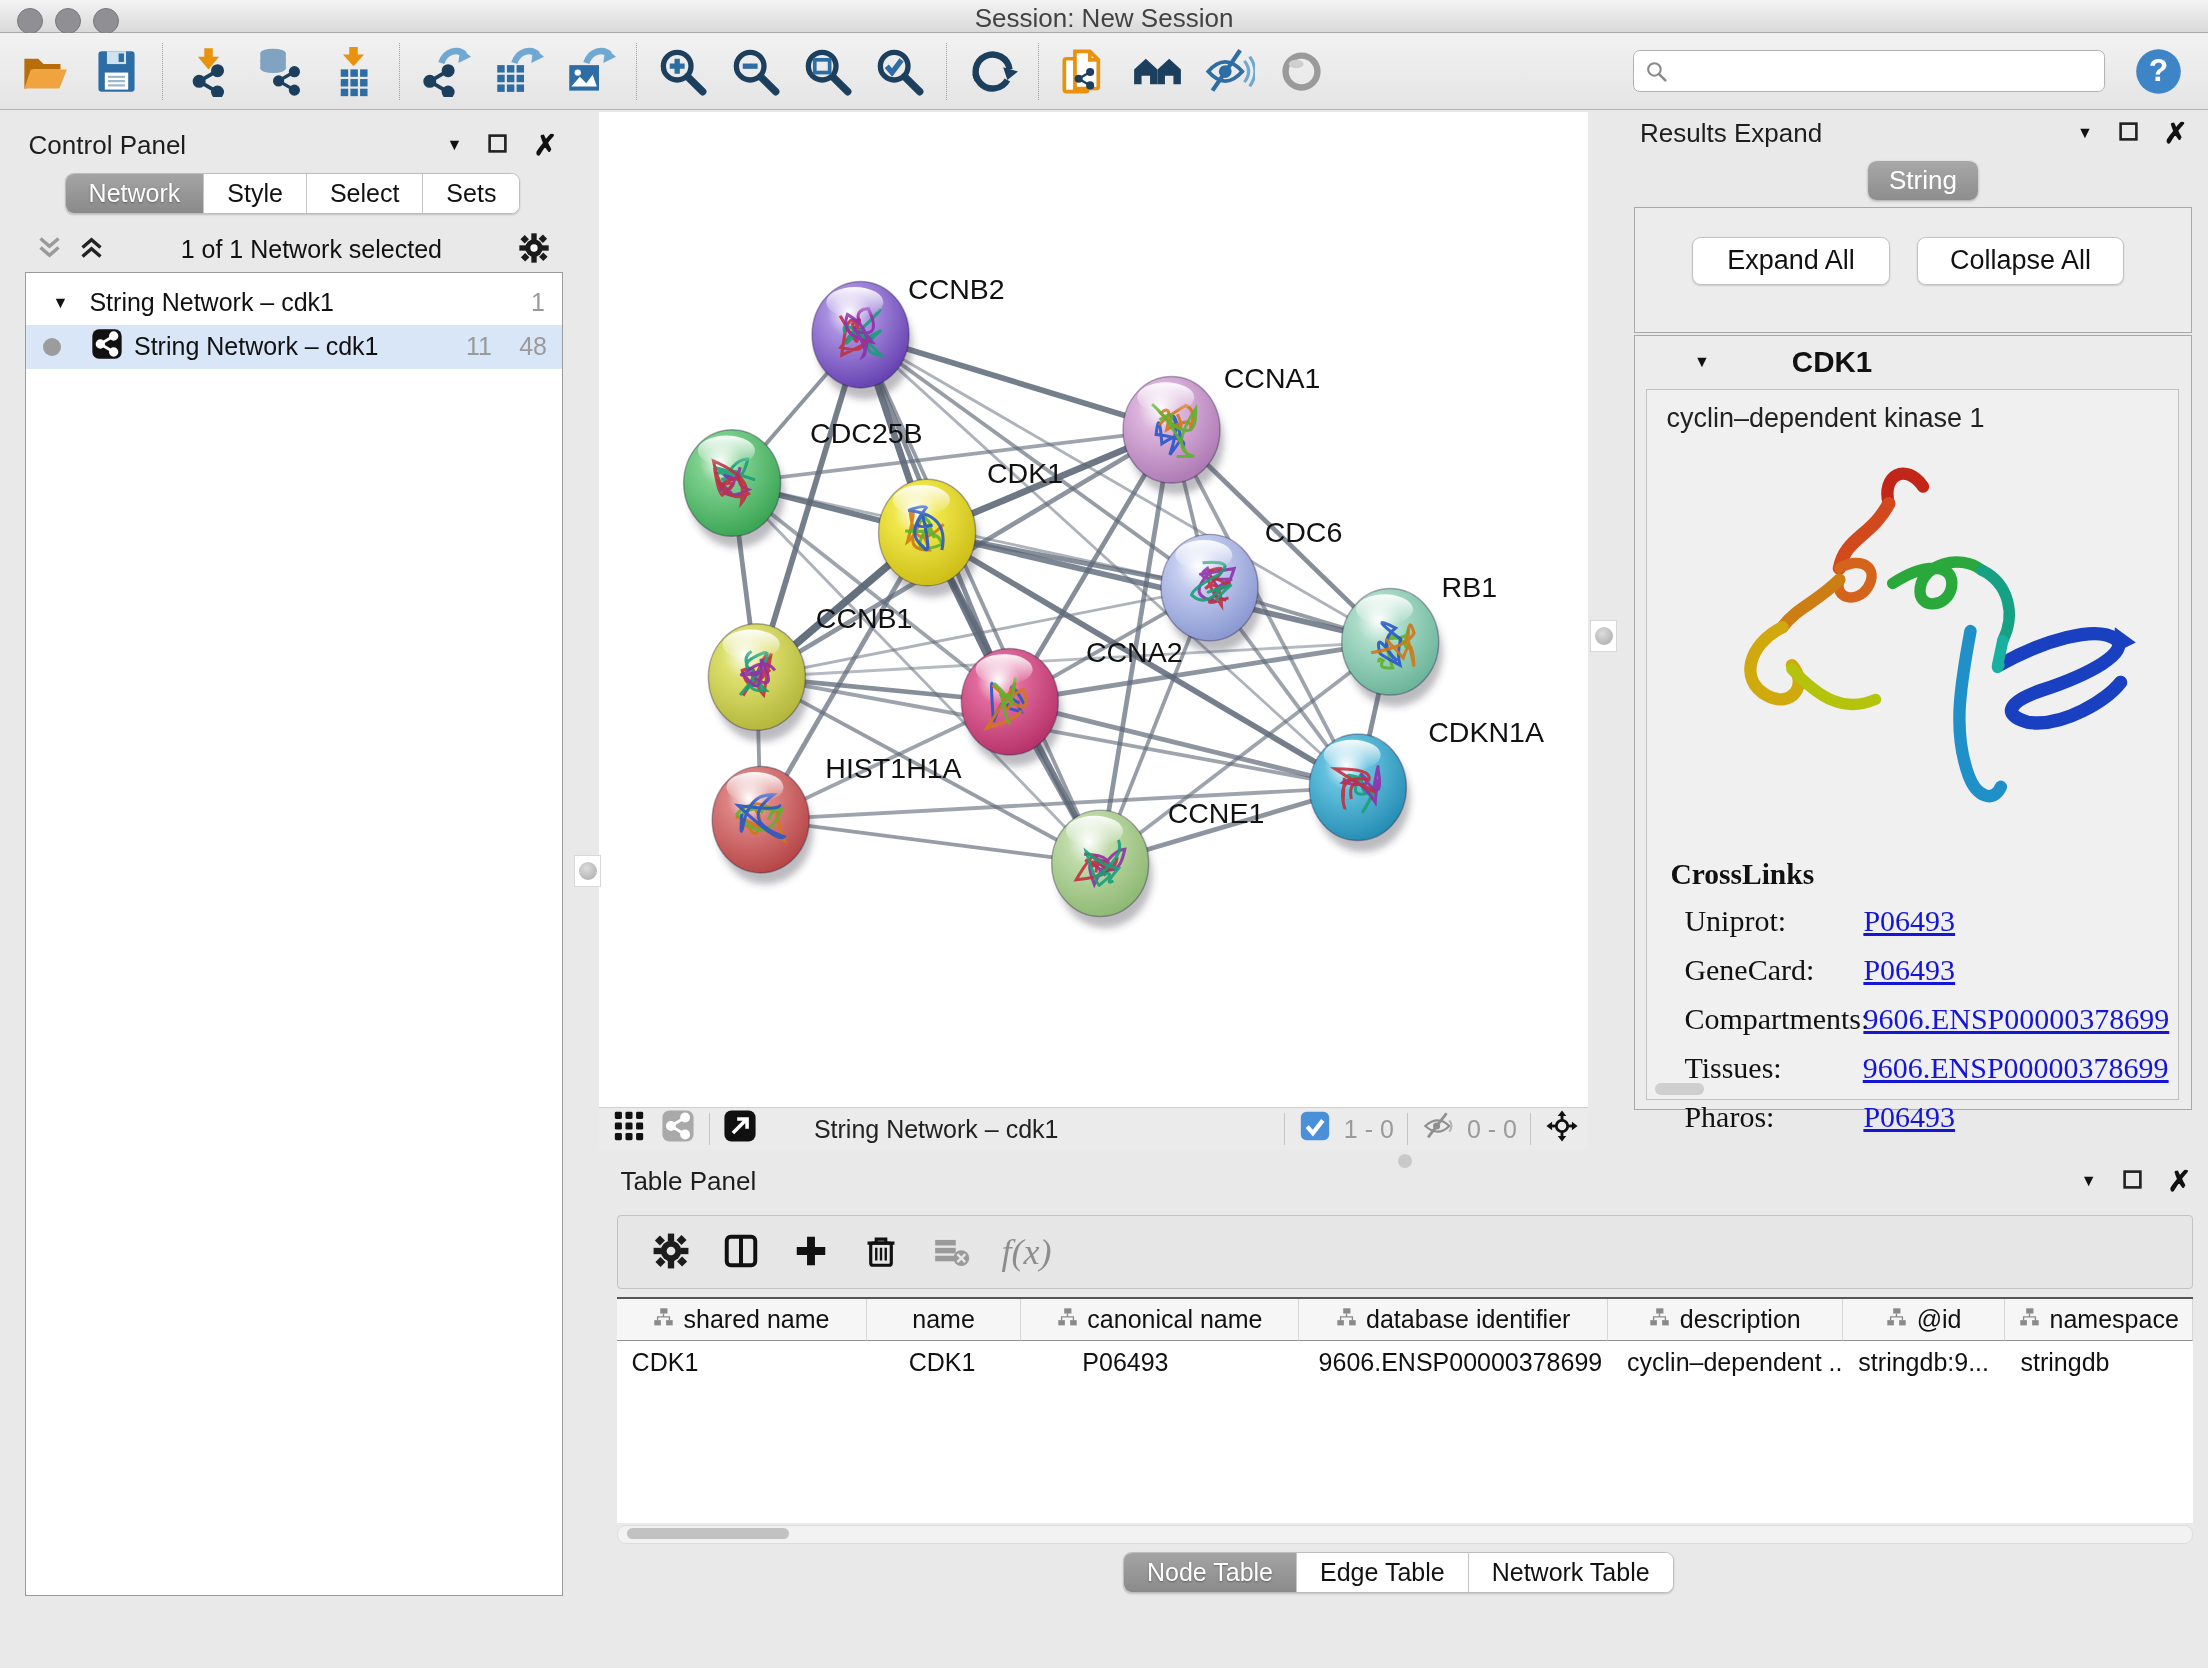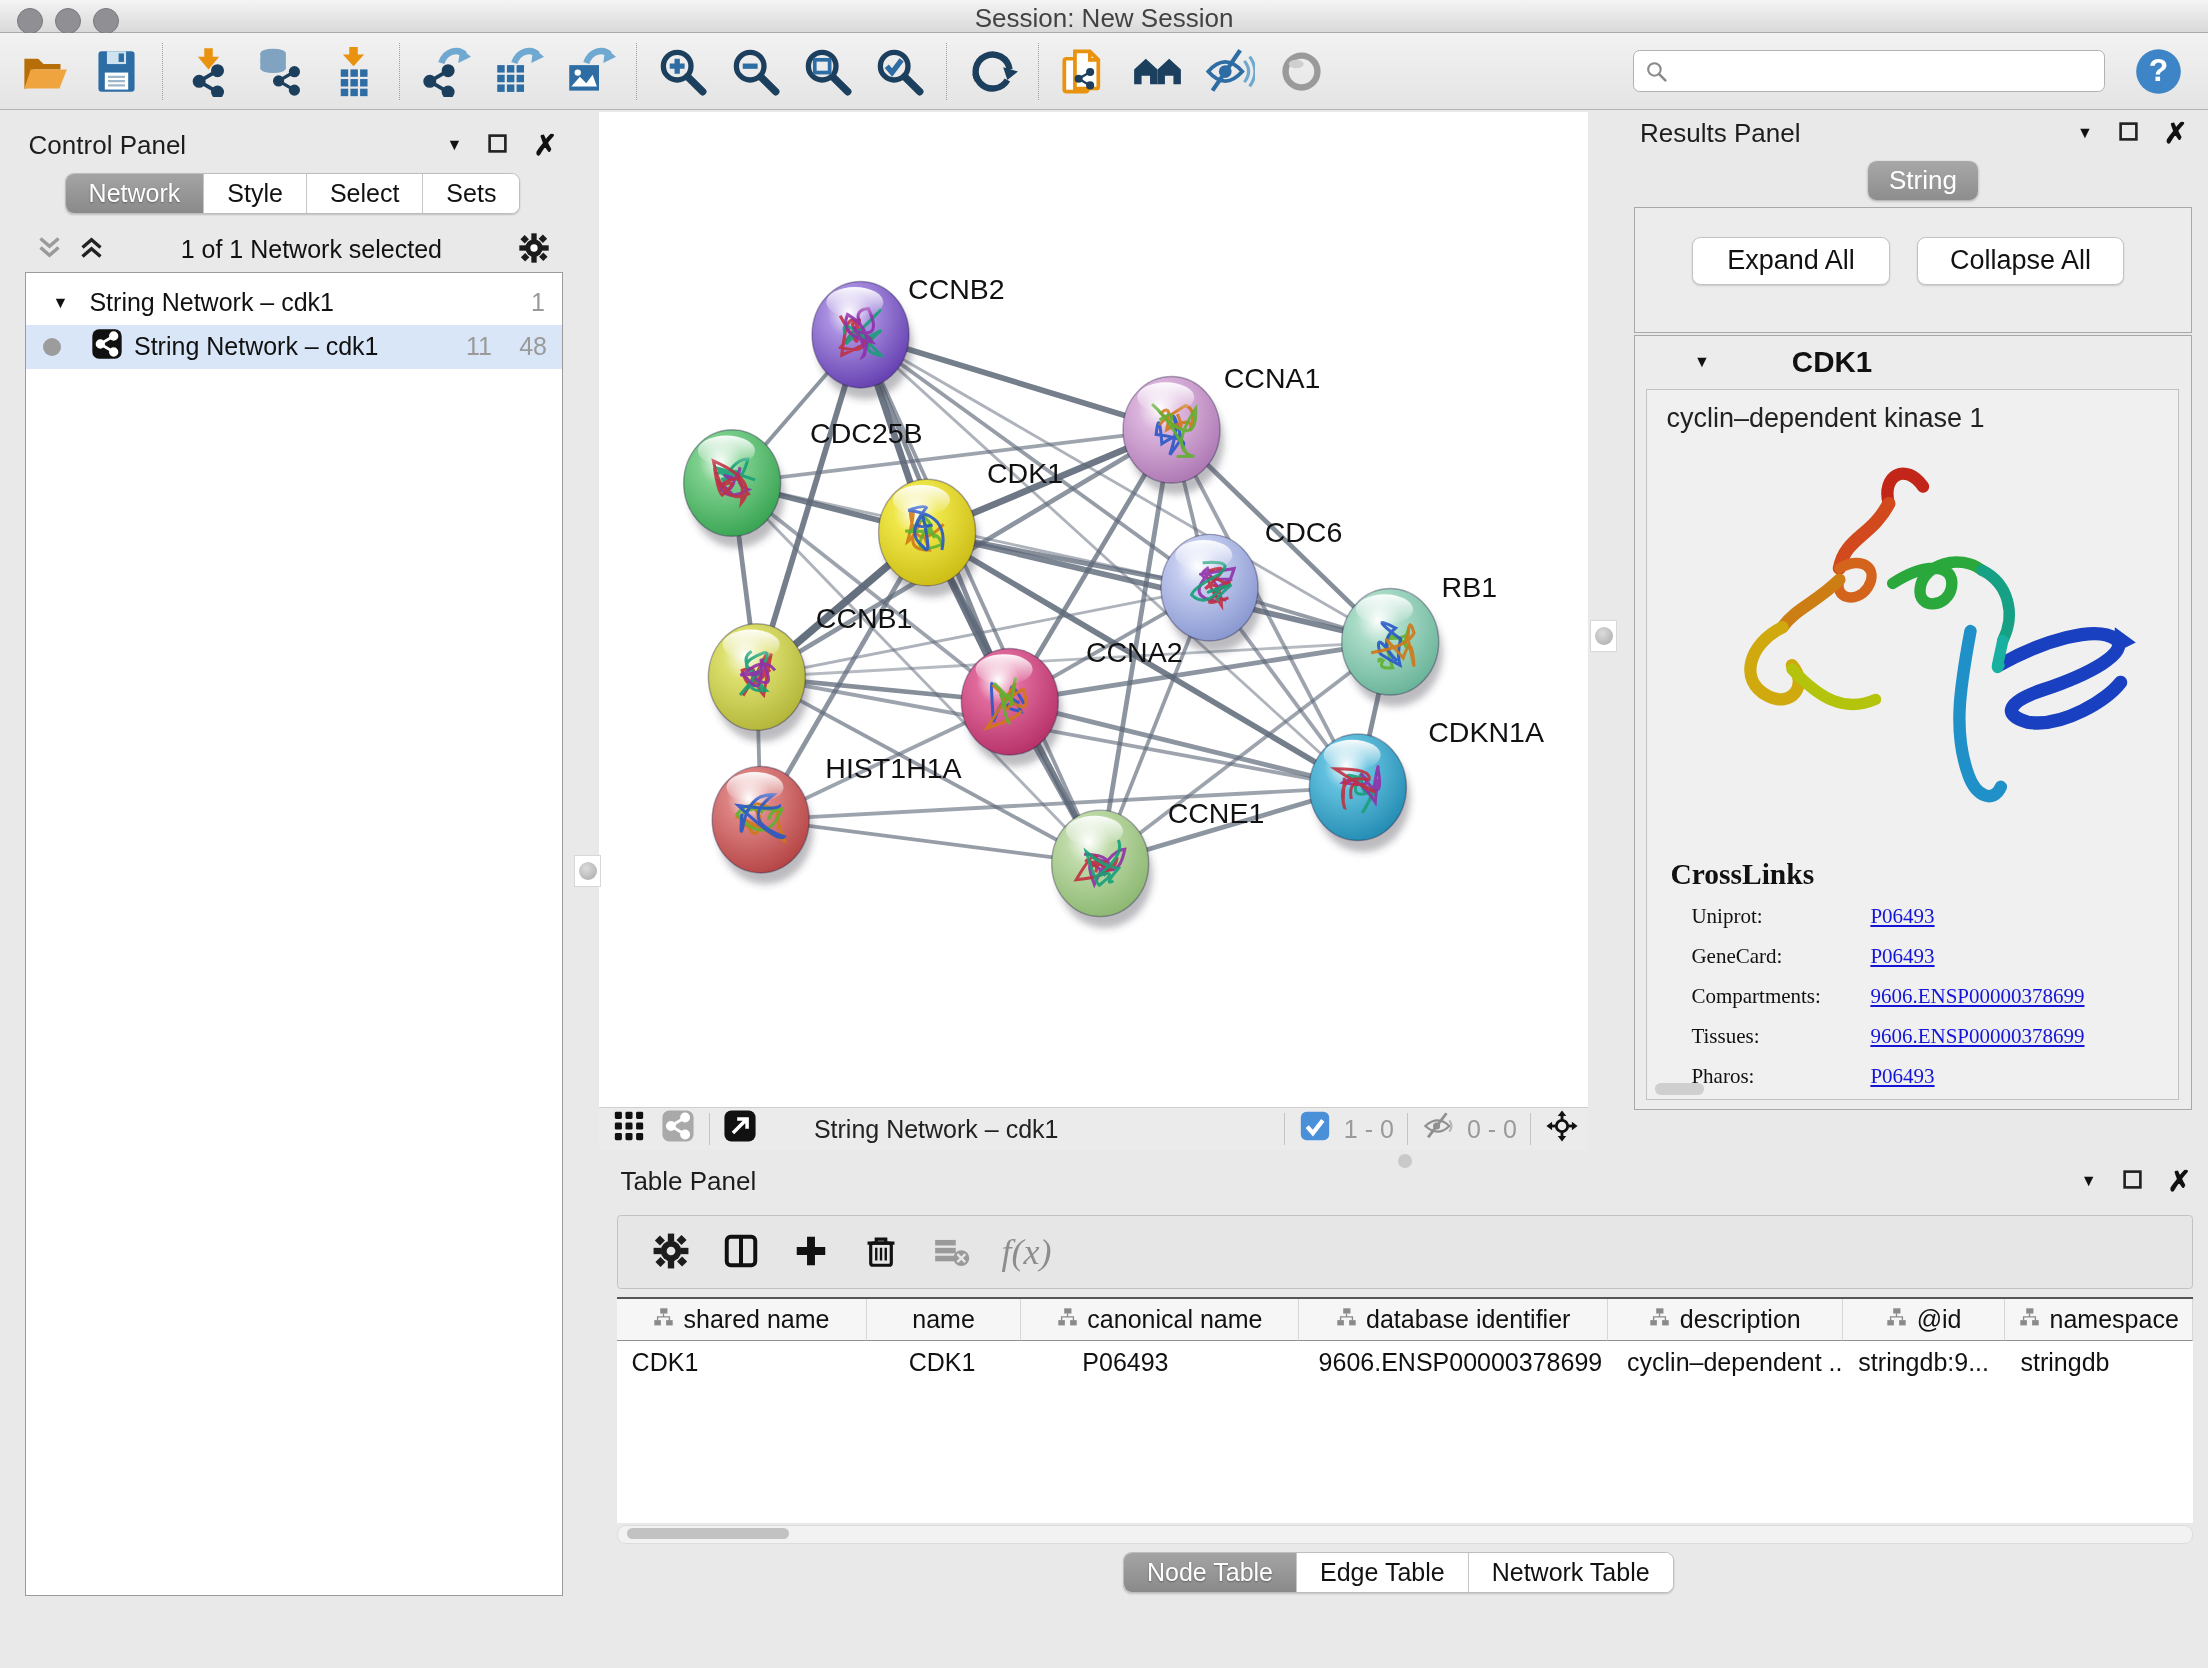--- a/index.html
+++ b/index.html
@@ -44,21 +44,21 @@
   #rp-tab{position:absolute;left:249px;top:49px;padding:3.8px 21px;background:linear-gradient(#a8a8a8,#8d8d8d);color:#fff;font-size:26px;border-radius:8.6px;box-shadow:0 1px 2.9px rgba(0,0,0,.3);}
   #rp-box1{position:absolute;left:15px;right:9.5px;top:95px;height:124px;background:#ececec;border:1px solid #a8a8a8;}
   .rp-btn{position:absolute;top:28.5px;height:46px;background:#fff;border:1px solid #c2c2c2;border-radius:8.6px;font-size:27px;color:#111;display:flex;align-items:center;justify-content:center;box-shadow:0 1px 1.9px rgba(0,0,0,.15);}
   #rp-box2{position:absolute;left:15px;right:9.5px;top:223px;bottom:44px;background:#ececec;border:1px solid #a8a8a8;}
   #rp-sect-head{position:absolute;left:0;right:0;top:0;height:51px;display:flex;align-items:center;}
   #rp-content{position:absolute;left:11.4px;right:11.4px;top:53px;bottom:9.5px;background:#f0f0f0;border:1px solid #c2c2c2;}
   #rp-desc{position:absolute;left:19px;top:13.3px;font-size:27px;color:#222;}
   #protein-img{position:absolute;left:38px;top:51px;width:476px;height:399px;}
   #crosslinks{position:absolute;left:23px;top:468px;right:9.5px;font-family:"Liberation Serif",serif;color:#111;}
   #crosslinks h3{margin:0 0 13.3px 0;font-size:29.5px;}
-  .cl-row{display:flex;margin:0 0 15px 21px;font-size:21px;}
+  .cl-row{display:flex;margin:0 0 15px 14px;font-size:30px;}
   .cl-row .cl-label{width:179px;}
   .cl-row a{color:#1515d6;text-decoration:underline;}
   
   #table-panel{left:609px;top:1162px;width:1592px;height:443px;}
   #tp-toolbar{position:absolute;left:7.6px;right:7.6px;top:53px;height:74px;background:#e6e6e6;border:1px solid #c2c2c2;border-radius:3.8px;display:flex;align-items:center;gap:32px;padding-left:34px;box-sizing:border-box;}
   #tp-toolbar svg{width:38px;height:38px;}
   #fx-label{font-family:Liberation Serif, serif;font-style:italic;font-size:36px;color:#8d8d8d;}
   #tp-table{position:absolute;left:7.6px;right:7.6px;top:135px;height:224px;background:#fff;border-top:2.9px solid #555;overflow:hidden;}
   .trow{display:flex;}
   .th{display:flex;align-items:center;justify-content:center;gap:9.5px;height:42px;background:#f6f6f6;border-right:1px solid #d6d6d6;border-bottom:1.9px solid #8f8f8f;font-size:25px;color:#111;box-sizing:border-box;white-space:nowrap;overflow:hidden;}
@@ -615,21 +615,21 @@
   <span class="split-dot" style="left:1398px;top:1154px;"></span>
   <span class="split-h" style="left:574px;top:855px;">
       <i></i>
     </span>
   <span class="split-h" style="left:1590px;top:620px;">
       <i></i>
     </span>
 
   <div class="abs" id="results-panel">
     <div style="display:flex;align-items:center;justify-content:space-between;padding:5.7px 13.3px 0 21px;">
-      <span class="panel-title">Results Panel</span>
+      <span class="panel-title">Results Expand</span>
       <span class="panel-ctl">
         <span class="tri">▼</span>
         <span class="float-ic"><svg viewBox="0 0 24 24">
               <rect x="3" y="3" width="18" height="18" fill="none" stroke="#222" stroke-width="3"></rect>
             </svg></span>
         <span class="close-ic">✗</span>
       </span>
     </div>
     <div id="rp-tab">String</div>
     <div id="rp-box1">

